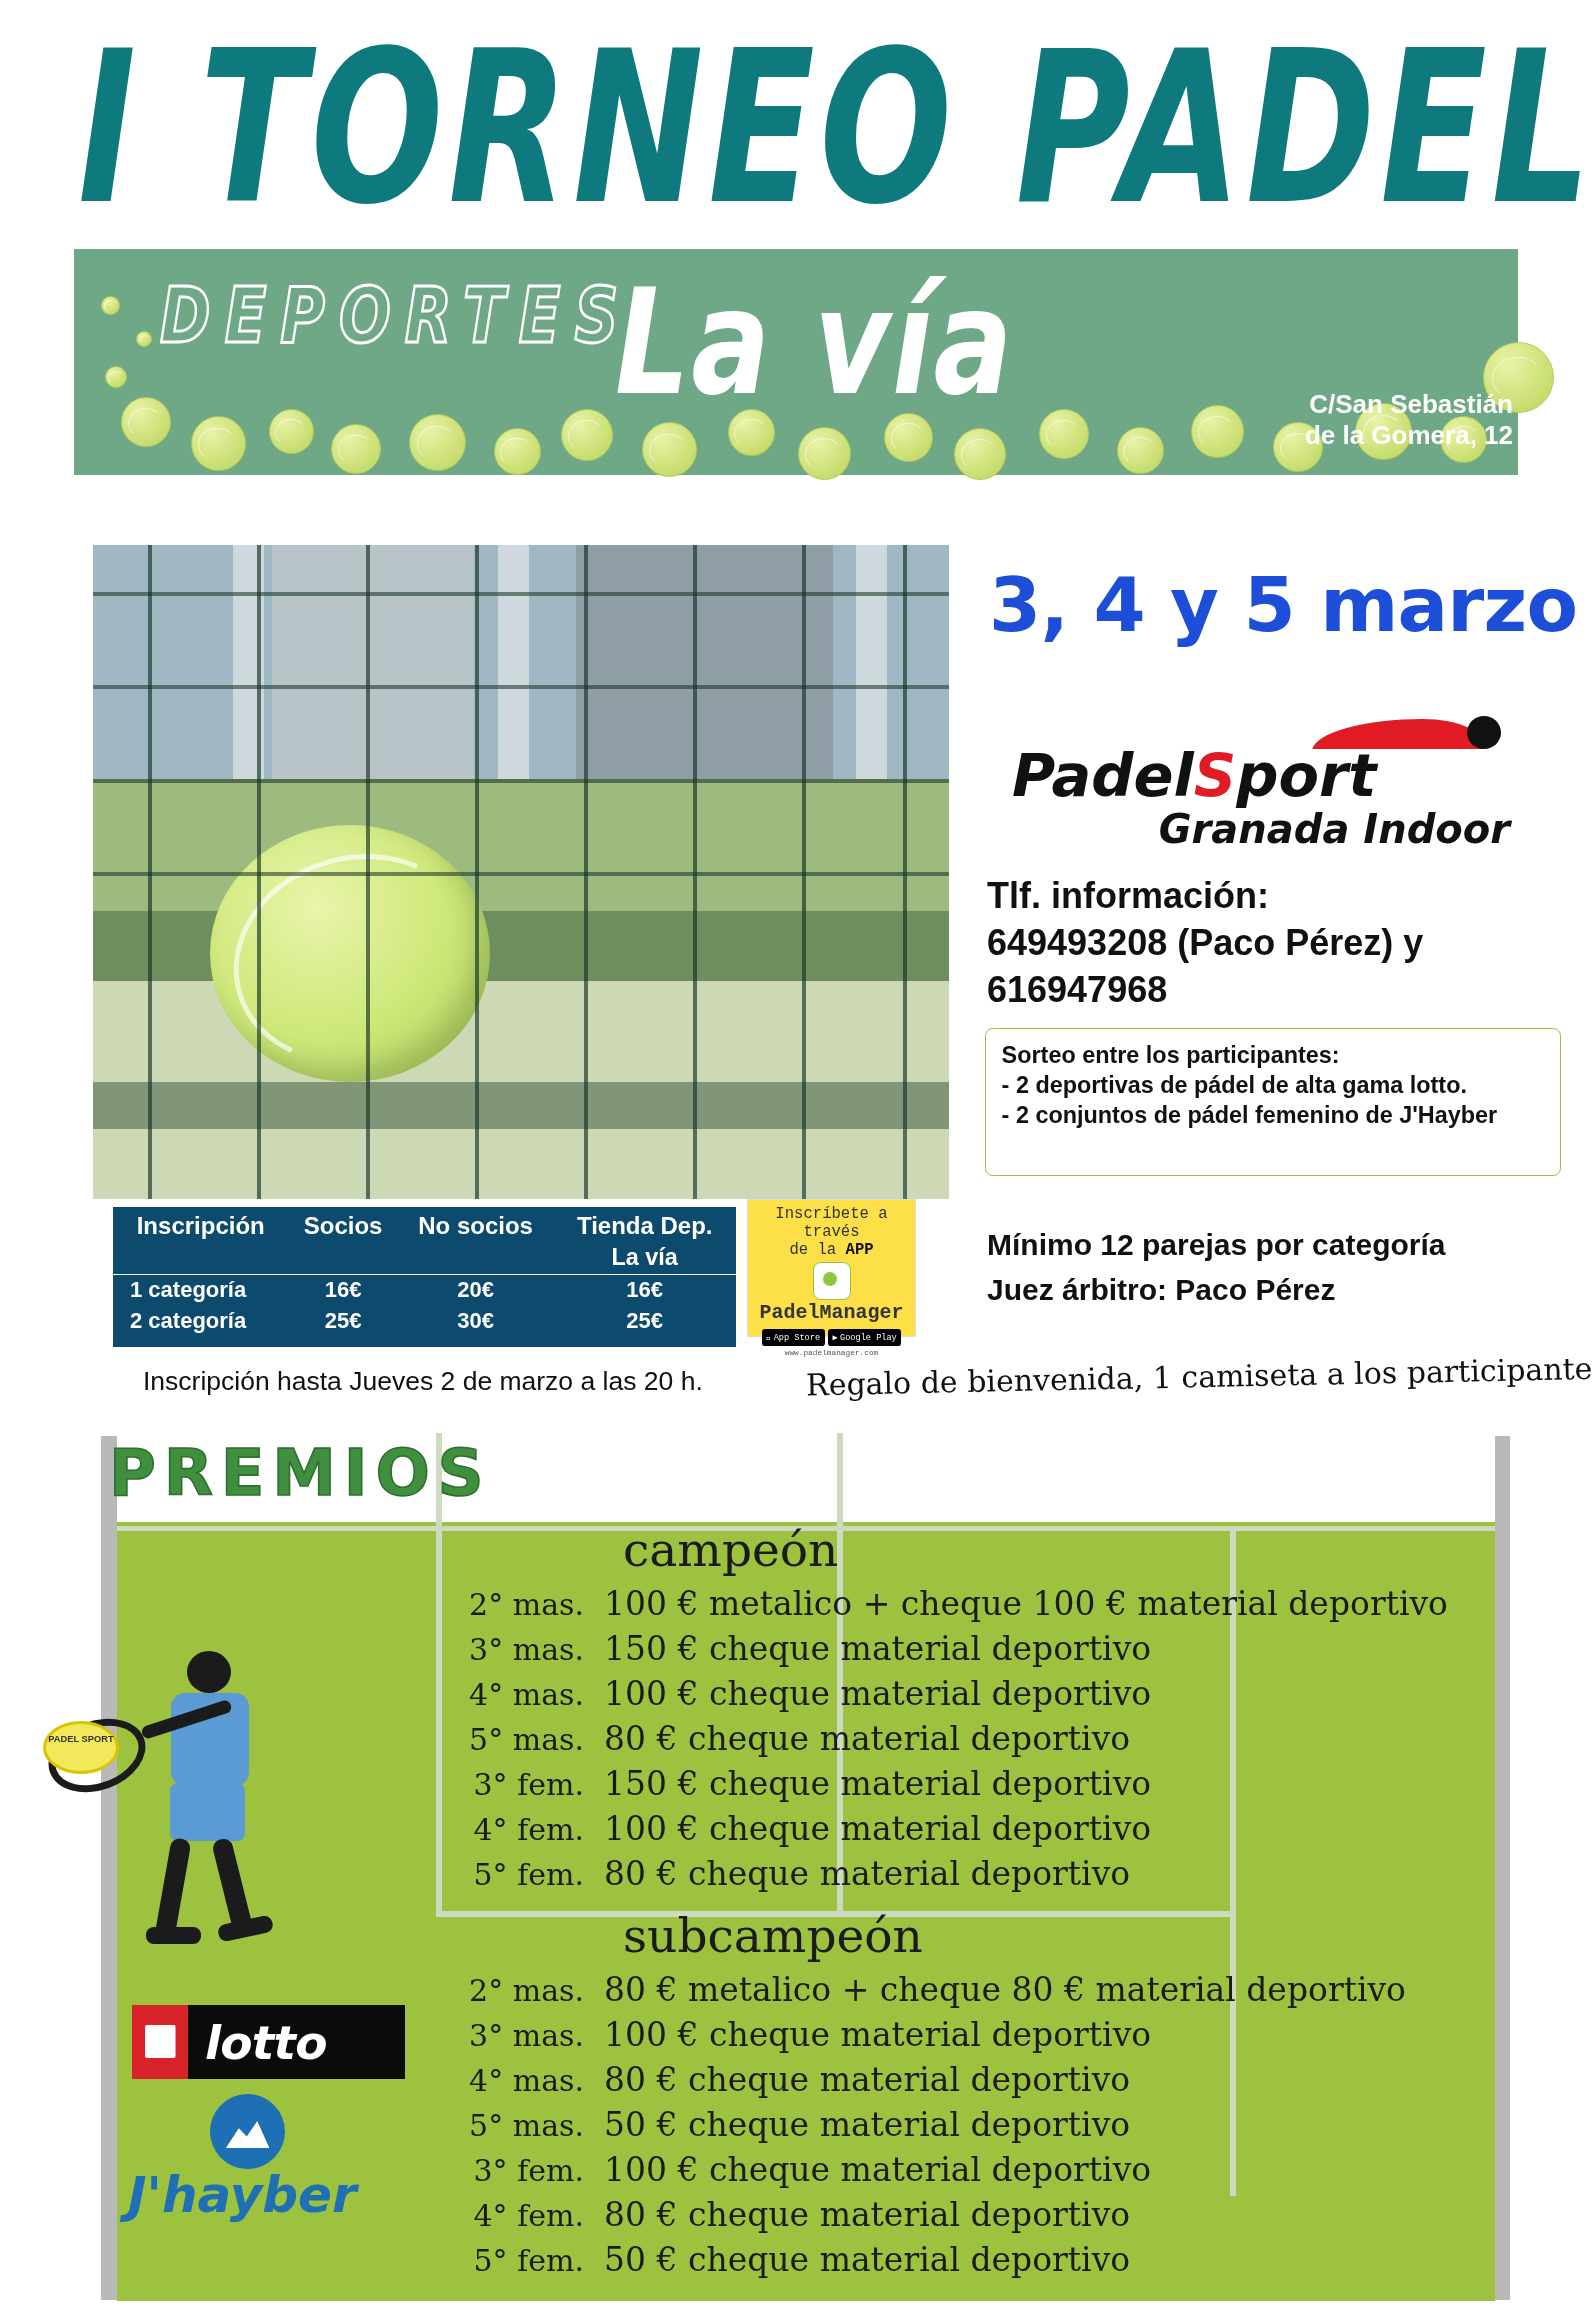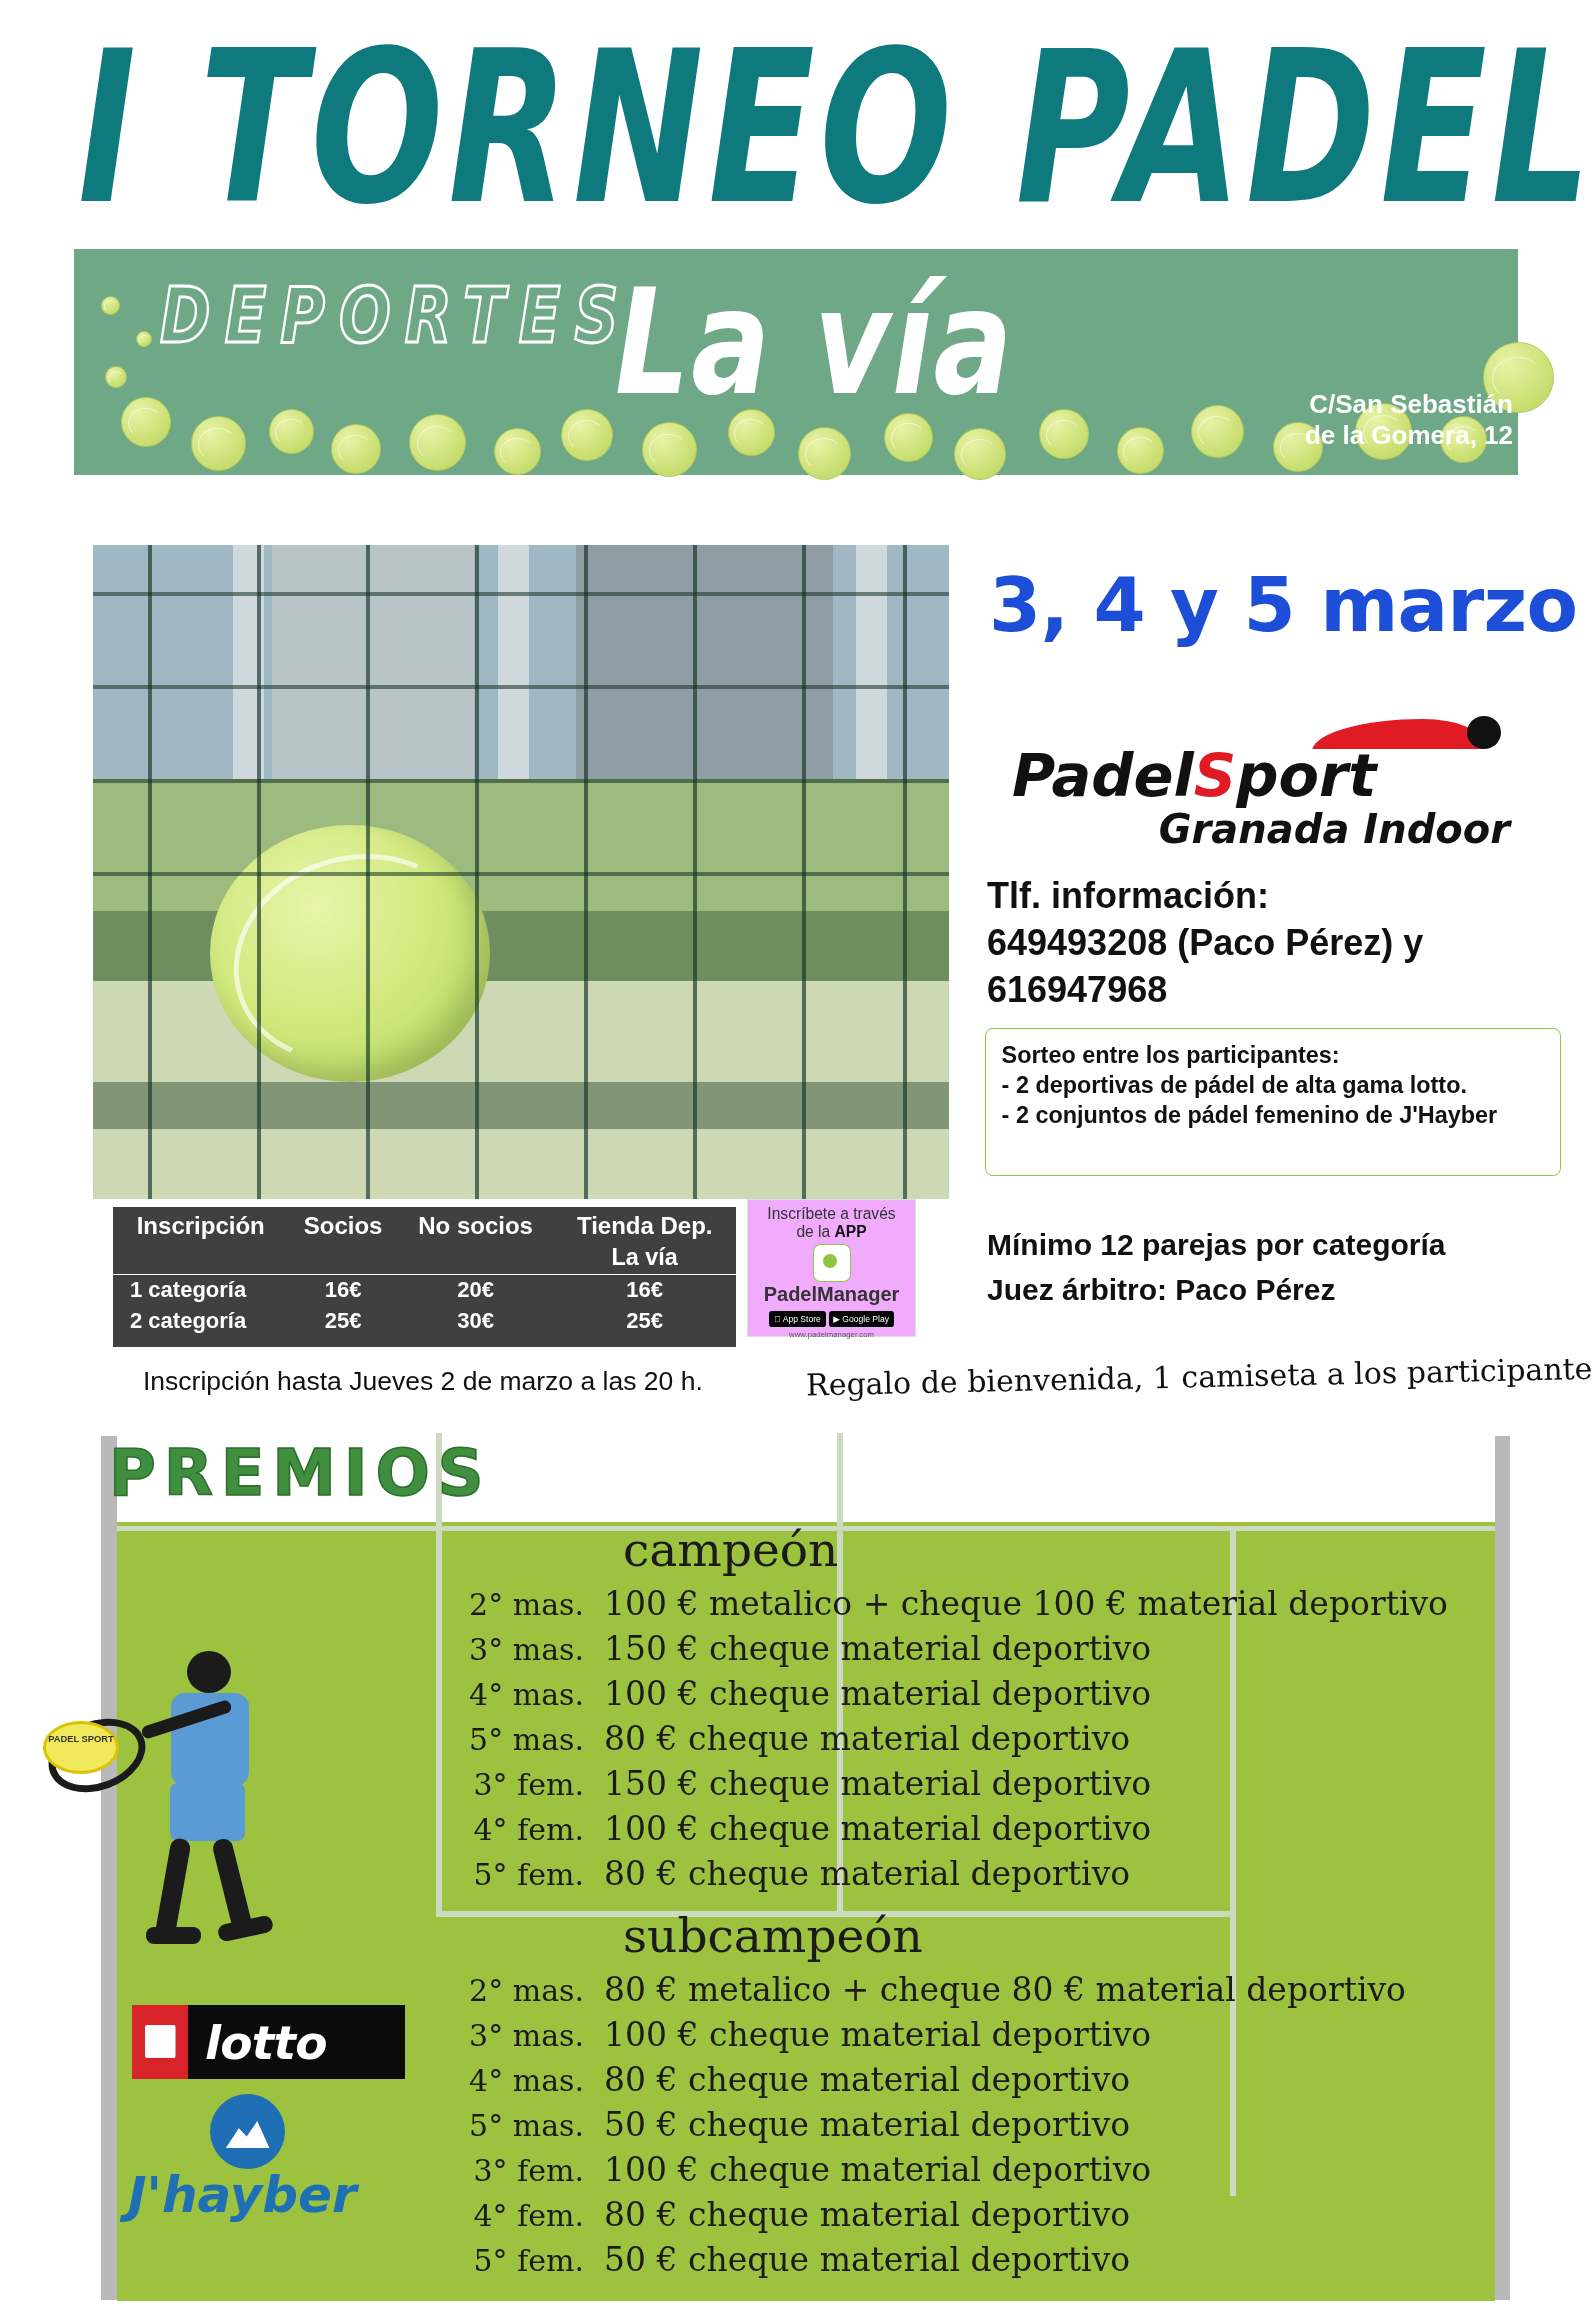--- a/index.html
+++ b/index.html
@@ -102,33 +102,33 @@
     border:1.6px solid #8dc63f;border-radius:7.8px;padding:11px 15.6px;box-sizing:border-box;
     font-size:23.4px;line-height:30px;color:#111;font-weight:600;
   }
   #minimo{
     position:absolute;left:987px;top:1222px;width:576px;
     font-weight:bold;font-size:30px;line-height:45px;color:#111;
   }
 
   
   #price{
-    position:absolute;left:113px;top:1207px;width:623px;height:140px;background:#404040;
+    position:absolute;left:113px;top:1207px;width:623px;height:140px;background:#0c4a6e;
   }
   #price table{width:100%;border-collapse:collapse;color:#fff;font-size:23.4px;font-weight:bold;}
   #price th{padding:4.7px 3.1px;text-align:center;font-size:24px;}
   #price td{padding:2.3px 3.1px;text-align:center;font-size:22px;}
   #price .lbl{text-align:left;padding-left:17px;}
   #price .sub{font-size:23.4px;padding-top:0;}
   #price .rowline{border-top:1.6px solid #fff;}
 
   
   #appbox{
-    position:absolute;left:747px;top:1199px;width:167px;height:136px;background:#f0abfc;
-    border:0.8px solid #ddd;text-align:center;
+    position:absolute;left:747px;top:1199px;width:167px;height:136px;background:#fde047;
+    border:0.8px solid #ddd;text-align:center;font-family:Liberation Mono, monospace;
   }
   #appbox .t{font-size:15.6px;line-height:18px;color:#333;padding-top:4.7px;}
   #appbox .t b{color:#111;}
   #appbox .icon{
     width:36px;height:36px;margin:3.1px auto 1.6px;border-radius:7.8px;background:#fff;border:1.6px solid #8dc63f;
     position:relative;
   }
   #appbox .icon::after{
     content:"";position:absolute;left:9.3px;top:9.3px;width:14px;height:14px;border-radius:50%;
     background:#8dc63f;

